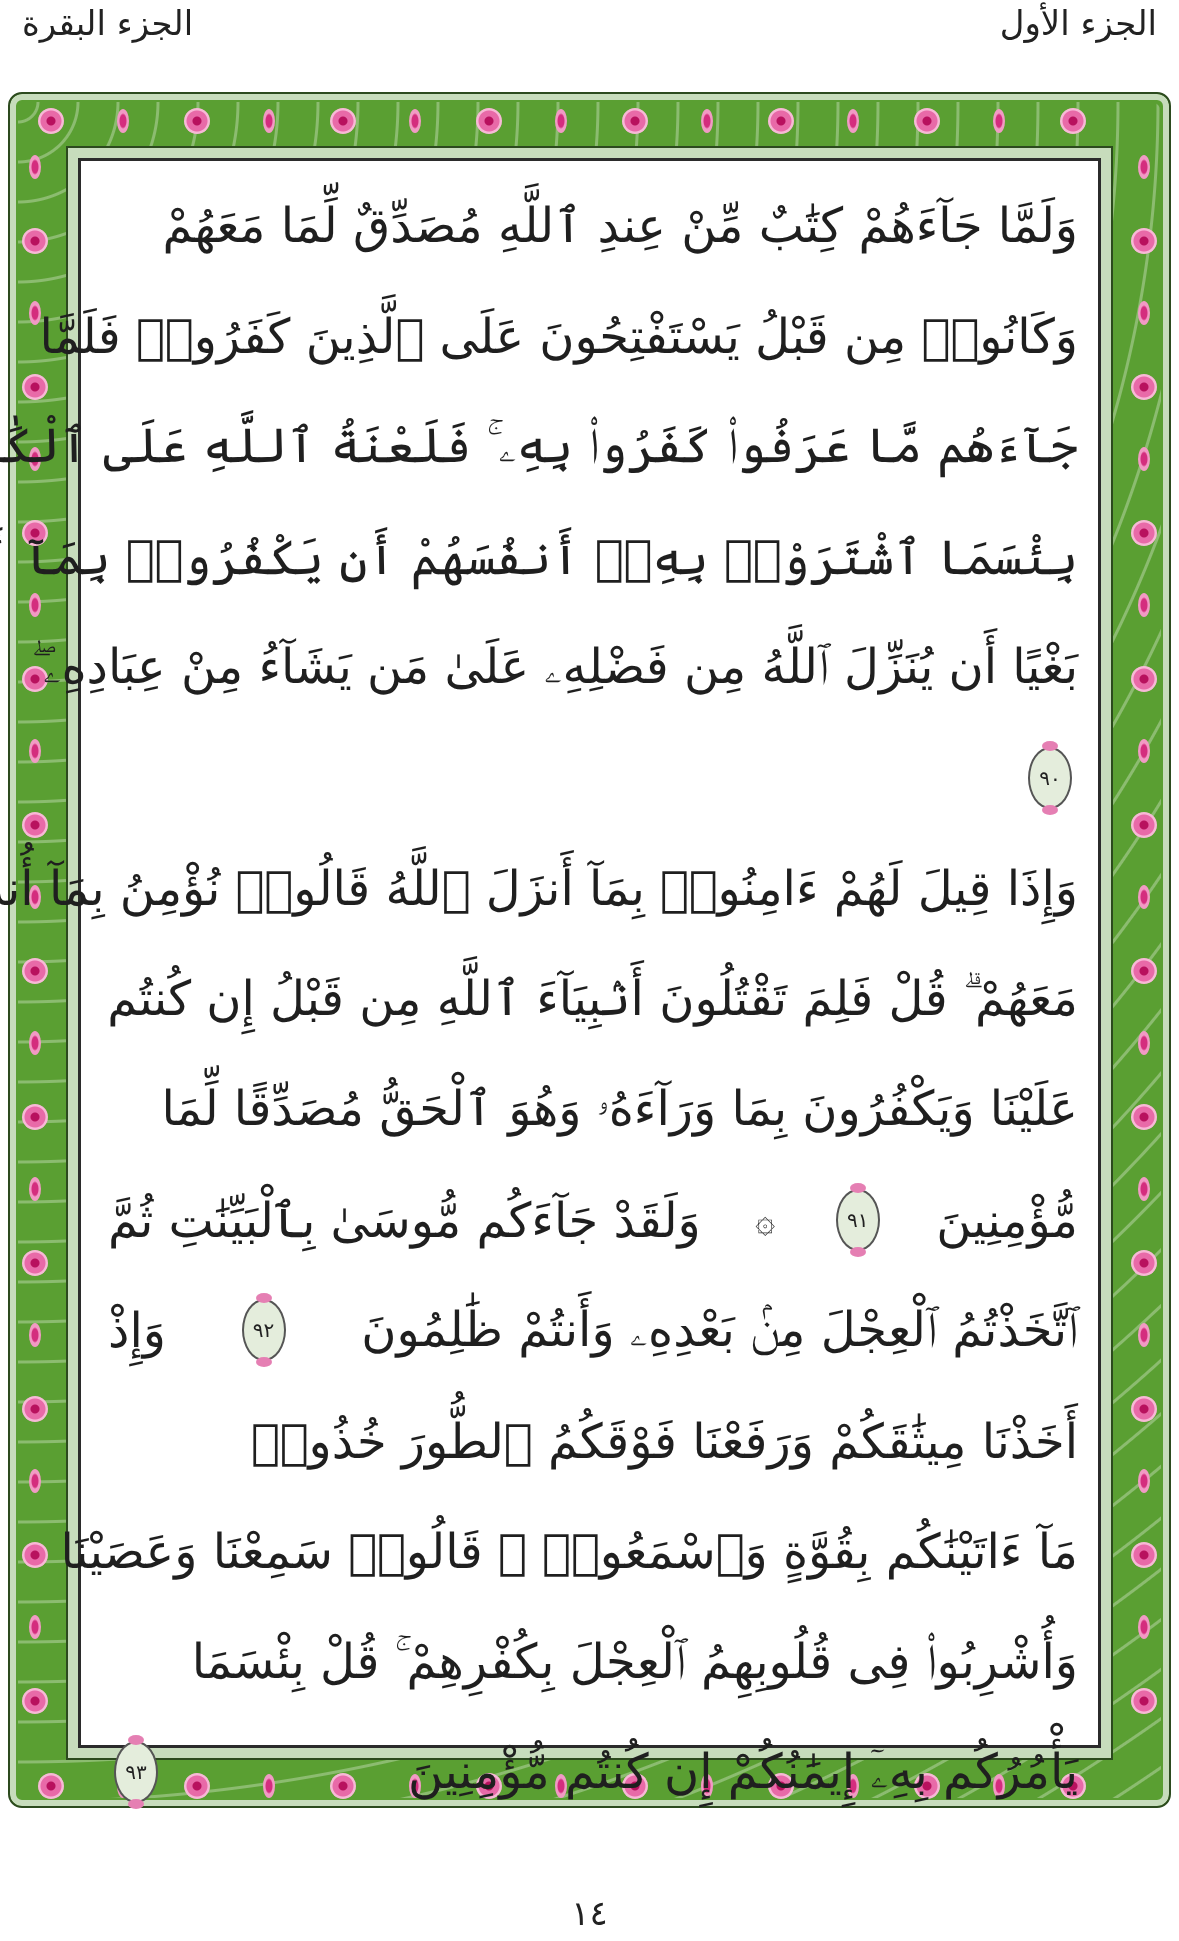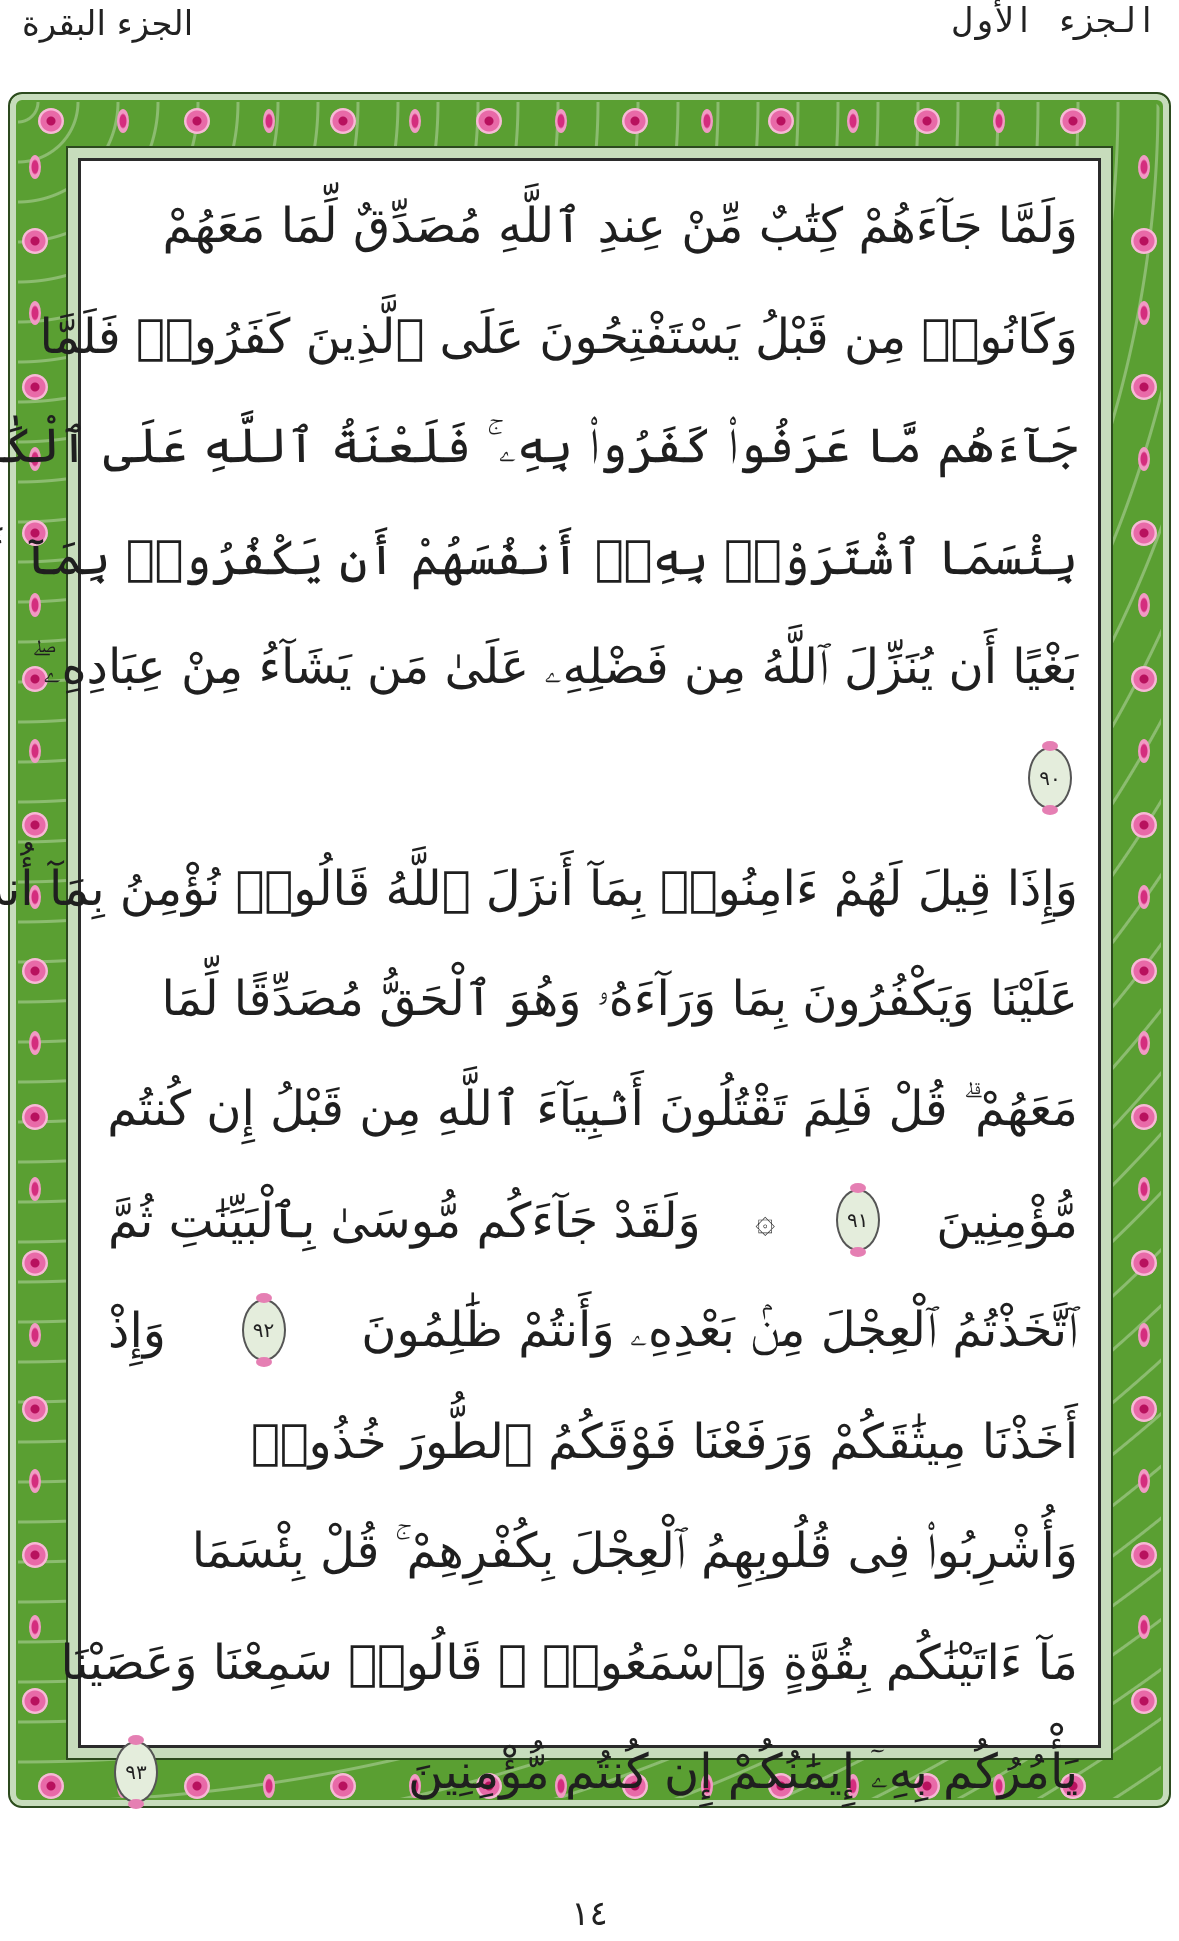--- a/index.html
+++ b/index.html
@@ -1,20 +1,20 @@
 <!DOCTYPE html>
 <html><head>
 <meta charset="utf-8">
 <style>
   html, body { margin:0; padding:0; background:#ffffff; }
   body { width:1179px; height:1941px; position:relative; overflow:hidden;
          font-family:"DejaVu Sans", sans-serif; }
 
   .hdr { position:absolute; top:6px; font-size:34px; color:#222; direction:rtl; line-height:1; }
-  .hdr-juz { right:22px;font-family:Liberation Mono, monospace; }
+  .hdr-juz { right:22px; }
   .hdr-surah { left:22px; }
 
   
   .frame-outer { position:absolute; left:8px; top:92px; width:1163px; height:1716px;
     background:#5a9f32; border:2px solid #2c4a1e; border-radius:14px; box-sizing:border-box;
     box-shadow: inset 0 0 0 6px #c7dcbc; }
   .frame-pattern { position:absolute; inset:8px; border-radius:10px;
     background:
       repeating-radial-gradient(circle at 0 0, transparent 0 18px, rgba(255,255,255,0.55) 19px 21px, transparent 22px 40px);
     opacity:0.55; }
@@ -153,44 +153,44 @@
   <div class="line">
       <span class="seg">بَغْيًا أَن يُنَزِّلَ ٱللَّهُ مِن فَضْلِهِۦ عَلَىٰ مَن يَشَآءُ مِنْ عِبَادِهِۦ ۖ</span>
     </div>
   <div class="line">
       <span class="marker">٩٠</span>
     </div>
   <div class="line">
       <span class="seg">وَإِذَا قِيلَ لَهُمْ ءَامِنُوا۟ بِمَآ أَنزَلَ ٱللَّهُ قَالُوا۟ نُؤْمِنُ بِمَآ أُنزِلَ</span>
     </div>
   <div class="line">
-      <span class="seg">عَلَيْنَا وَيَكْفُرُونَ بِمَا وَرَآءَهُۥ وَهُوَ ٱلْحَقُّ مُصَدِّقًا لِّمَا</span>
+      <span class="seg">مَعَهُمْ ۗ قُلْ فَلِمَ تَقْتُلُونَ أَنۢبِيَآءَ ٱللَّهِ مِن قَبْلُ إِن كُنتُم</span>
     </div>
   <div class="line">
-      <span class="seg">مَعَهُمْ ۗ قُلْ فَلِمَ تَقْتُلُونَ أَنۢبِيَآءَ ٱللَّهِ مِن قَبْلُ إِن كُنتُم</span>
+      <span class="seg">عَلَيْنَا وَيَكْفُرُونَ بِمَا وَرَآءَهُۥ وَهُوَ ٱلْحَقُّ مُصَدِّقًا لِّمَا</span>
     </div>
   <div class="line">
       <span class="seg">مُّؤْمِنِينَ</span>
       <span class="marker">٩١</span>
       <span class="star">۞</span>
       <span class="seg">وَلَقَدْ جَآءَكُم مُّوسَىٰ بِٱلْبَيِّنَٰتِ ثُمَّ</span>
     </div>
   <div class="line">
       <span class="seg">ٱتَّخَذْتُمُ ٱلْعِجْلَ مِنۢ بَعْدِهِۦ وَأَنتُمْ ظَٰلِمُونَ</span>
       <span class="marker">٩٢</span>
       <span class="seg">وَإِذْ</span>
     </div>
   <div class="line">
       <span class="seg">أَخَذْنَا مِيثَٰقَكُمْ وَرَفَعْنَا فَوْقَكُمُ ٱلطُّورَ خُذُوا۟</span>
     </div>
   <div class="line">
-      <span class="seg">وَأُشْرِبُوا۟ فِى قُلُوبِهِمُ ٱلْعِجْلَ بِكُفْرِهِمْ ۚ قُلْ بِئْسَمَا</span>
+      <span class="seg">مَآ ءَاتَيْنَٰكُم بِقُوَّةٍ وَٱسْمَعُوا۟ ۖ قَالُوا۟ سَمِعْنَا وَعَصَيْنَا</span>
     </div>
   <div class="line">
-      <span class="seg">مَآ ءَاتَيْنَٰكُم بِقُوَّةٍ وَٱسْمَعُوا۟ ۖ قَالُوا۟ سَمِعْنَا وَعَصَيْنَا</span>
+      <span class="seg">وَأُشْرِبُوا۟ فِى قُلُوبِهِمُ ٱلْعِجْلَ بِكُفْرِهِمْ ۚ قُلْ بِئْسَمَا</span>
     </div>
   <div class="line">
       <span class="seg">يَأْمُرُكُم بِهِۦٓ إِيمَٰنُكُمْ إِن كُنتُم مُّؤْمِنِينَ</span>
       <span class="marker">٩٣</span>
     </div>
 </div>
 
 <div class="page-num">١٤</div>
 
 </body></html>

